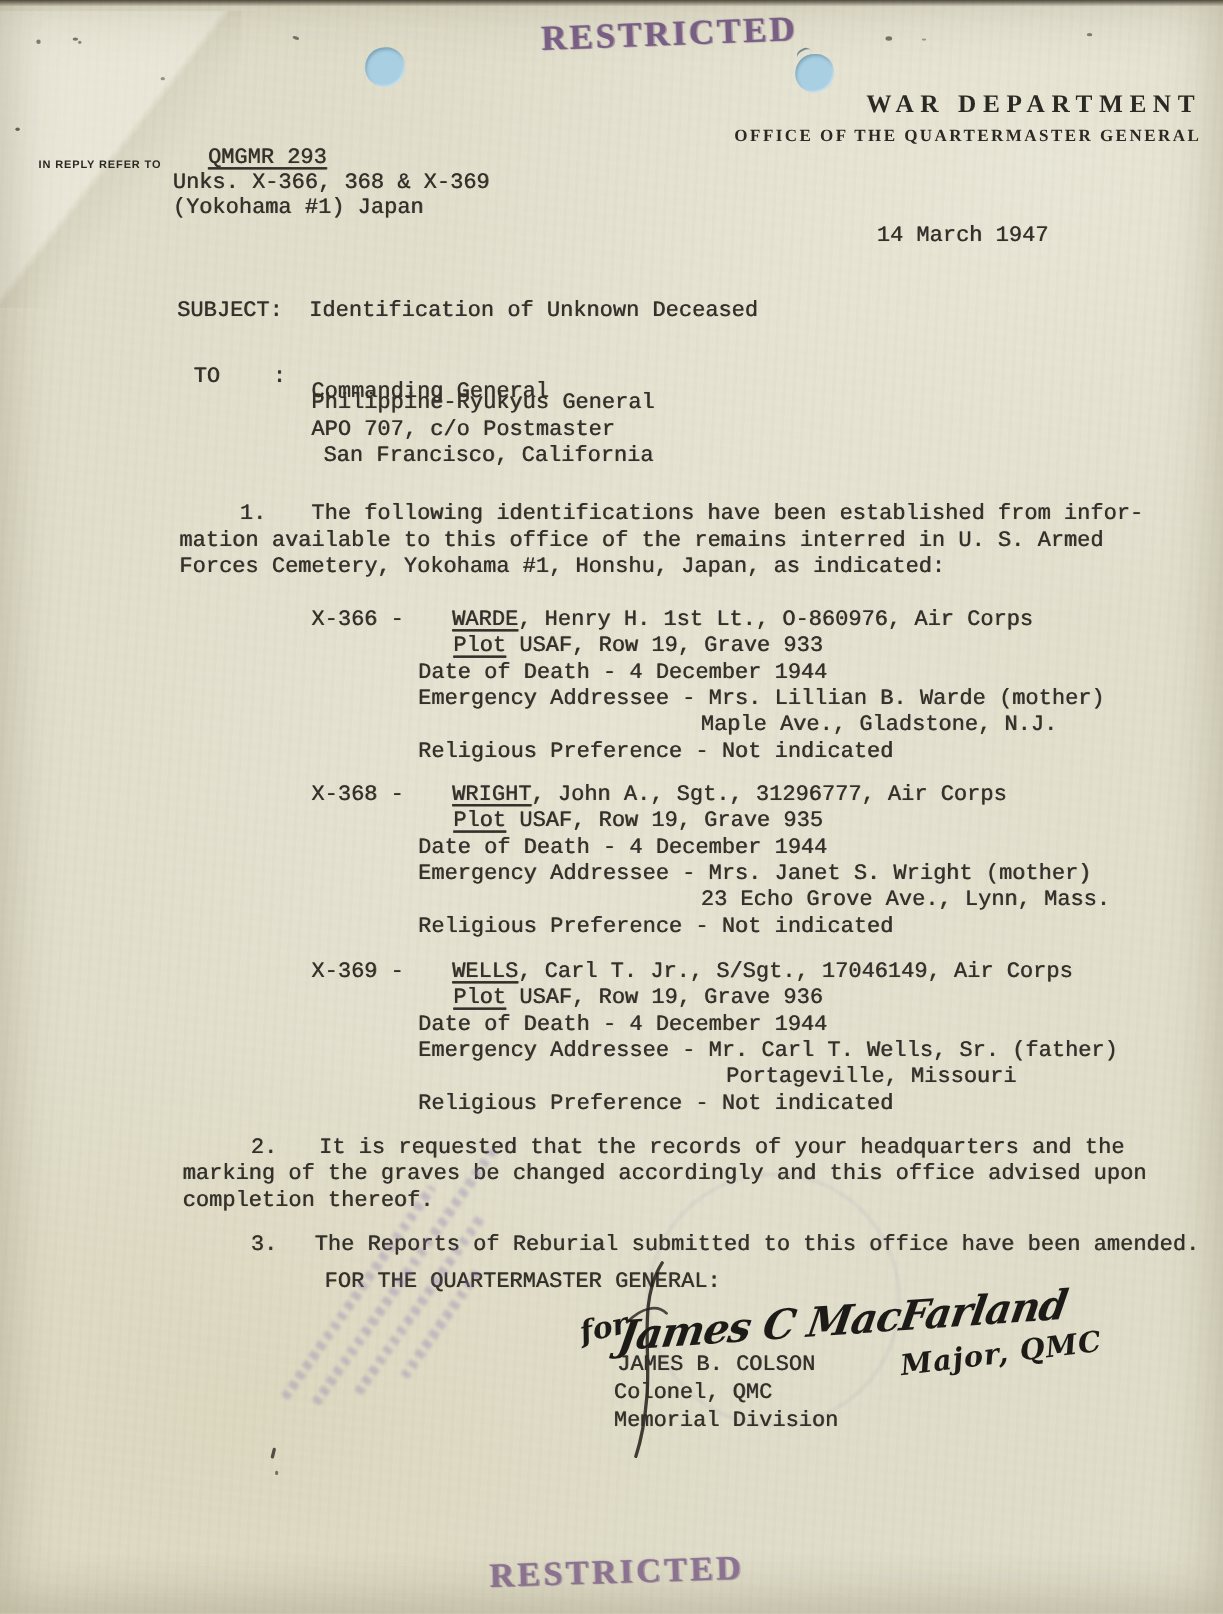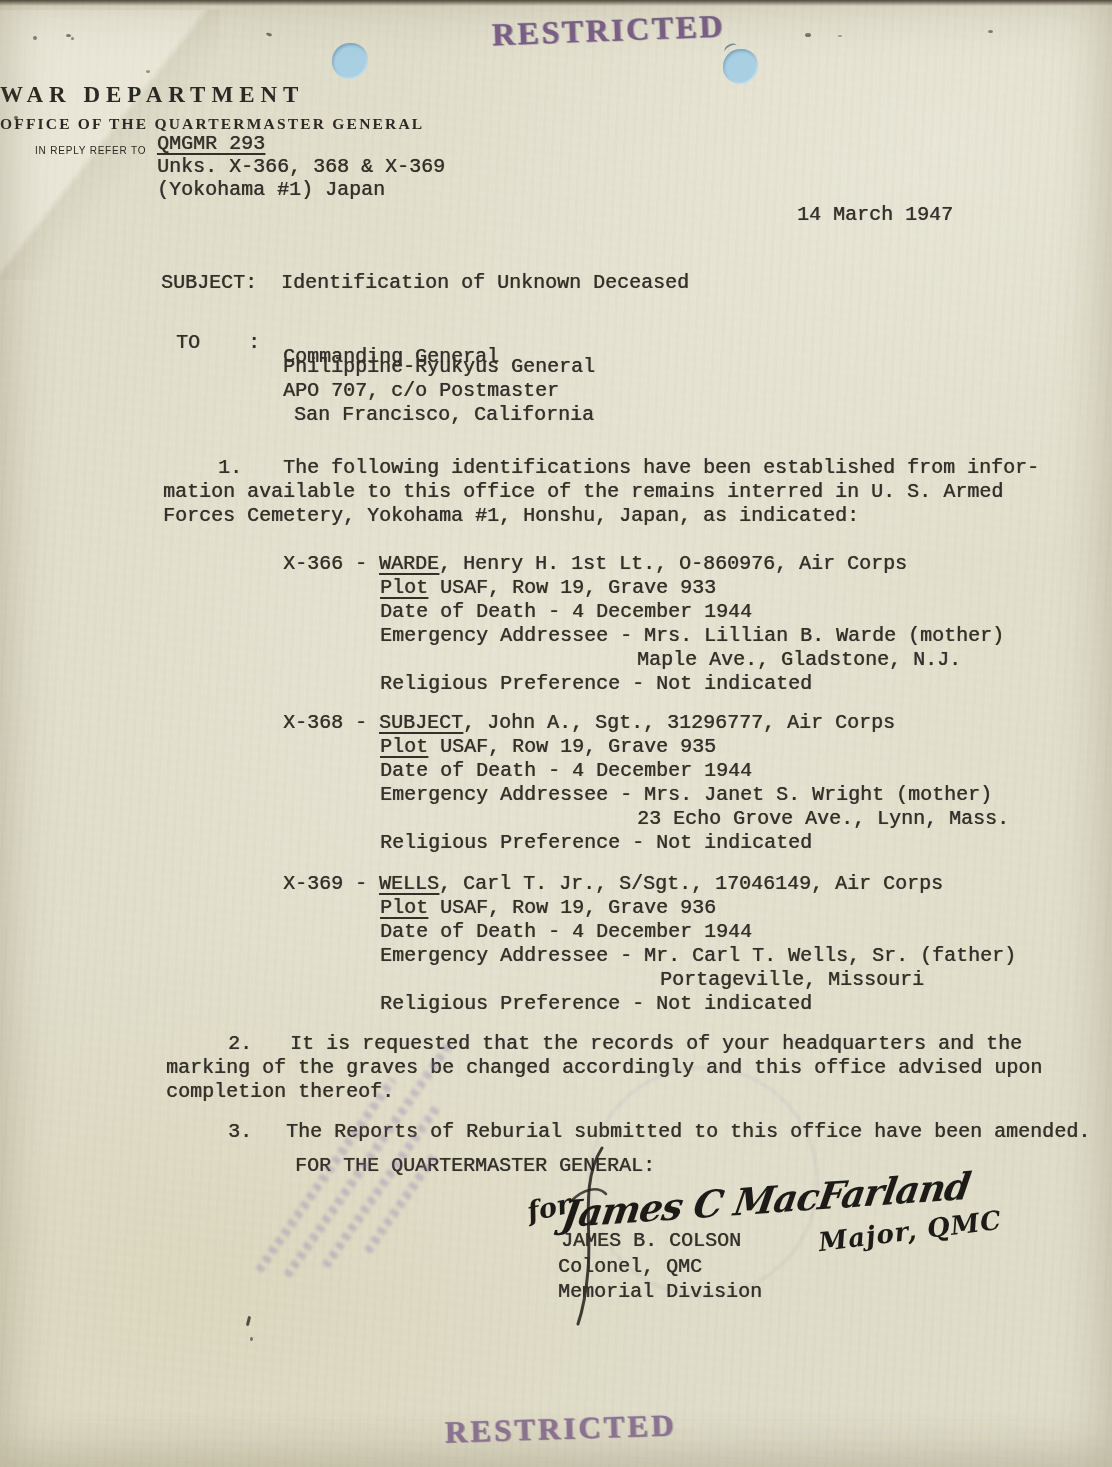--- a/index.html
+++ b/index.html
@@ -21,29 +21,29 @@
   .top-edge{position:absolute;left:0;top:0;width:1112px;height:6px;
     background:linear-gradient(180deg, rgba(42,35,25,.8), rgba(42,35,25,0));}
   .fold{position:absolute;left:-10px;top:10px;width:230px;height:270px;pointer-events:none;
     background:linear-gradient(128deg, rgba(250,248,240,.35) 48%, rgba(90,80,55,.05) 50%, rgba(0,0,0,0) 62%);}
   .vignette{position:absolute;inset:0;pointer-events:none;
     box-shadow:inset 0 0 55px rgba(95,85,55,.22), inset 0 -18px 40px rgba(120,108,70,.12);}
 
   
   .t{position:absolute;font-size:20px;line-height:24px;white-space:pre;
      color:#33302a;text-shadow:.5px 0 0 rgba(51,48,42,.75), 0 0 1px rgba(51,48,42,.25);}
-  .u{text-decoration:underline;text-underline-offset:4px;text-decoration-thickness:1.5px;}
+  .u{text-decoration:underline;text-underline-offset:4px;text-decoration-thickness:1.5px;margin-left:32px;}
 
   
-  .letterhead{position:absolute;top:82px;left:0;width:1092px;text-align:left;color:#2b2923;}
+  .letterhead{position:absolute;top:82px;left:0;width:1092px;text-align:right;color:#2b2923;}
   .dept{font-family:"Liberation Serif",serif;font-weight:bold;font-size:23px;letter-spacing:6px;}
   .office{font-family:"Liberation Serif",serif;font-weight:bold;font-size:15.5px;letter-spacing:2.2px;margin-top:7px;}
   .city{font-family:"Liberation Serif",serif;font-weight:bold;font-size:13.5px;letter-spacing:2.4px;margin-top:6px;}
   .in-reply{position:absolute;left:35px;top:145px;font-family:"Liberation Sans",sans-serif;
-    font-weight:normal;font-size:10px;letter-spacing:.8px;color:#2b2923;}
+    font-weight:bold;font-size:10px;letter-spacing:.8px;color:#2b2923;}
 
   
   .stamp{position:absolute;font-family:"Liberation Serif",serif;font-weight:bold;
     color:#6d4f7e;opacity:.88;
     text-shadow:1.2px .6px 0 rgba(109,79,126,.45), -.8px -.4px 0 rgba(109,79,126,.3), 0 0 2px rgba(109,79,126,.25);}
   .stamp-top{left:492px;top:12px;font-size:32px;letter-spacing:2.5px;transform:rotate(-2.2deg);}
   .stamp-bottom{left:445px;top:1411px;font-size:31px;letter-spacing:3px;transform:rotate(-1.8deg);opacity:.8;color:#7a5c89;}
 
   .punch{position:absolute;background:#a9cfe2;border-radius:50% 46% 50% 48%;
     box-shadow:inset 1px 2px 3px rgba(40,80,110,.35), inset -1px -1px 2px rgba(255,255,255,.5);}
@@ -121,21 +121,21 @@
 <div class="t" style="left:163px;top:480px">mation available to this office of the remains interred in U. S. Armed</div>
 <div class="t" style="left:163px;top:504px">Forces Cemetery, Yokohama #1, Honshu, Japan, as indicated:</div>
 
 <div class="t" style="left:283px;top:552px"><span>X-366 - </span><span class="u">WARDE</span><span>, Henry H. 1st Lt., O-860976, Air Corps</span></div>
 <div class="t" style="left:380px;top:576px"><span class="u">Plot</span><span> USAF, Row 19, Grave 933</span></div>
 <div class="t" style="left:380px;top:600px">Date of Death - 4 December 1944</div>
 <div class="t" style="left:380px;top:624px">Emergency Addressee - Mrs. Lillian B. Warde (mother)</div>
 <div class="t" style="left:637px;top:648px">Maple Ave., Gladstone, N.J.</div>
 <div class="t" style="left:380px;top:672px">Religious Preference - Not indicated</div>
 
-<div class="t" style="left:283px;top:711px"><span>X-368 - </span><span class="u">SUBJECT</span><span>, John A., Sgt., 31296777, Air Corps</span></div>
+<div class="t" style="left:283px;top:711px"><span>X-368 - </span><span class="u">WRIGHT</span><span>, John A., Sgt., 31296777, Air Corps</span></div>
 <div class="t" style="left:380px;top:735px"><span class="u">Plot</span><span> USAF, Row 19, Grave 935</span></div>
 <div class="t" style="left:380px;top:759px">Date of Death - 4 December 1944</div>
 <div class="t" style="left:380px;top:783px">Emergency Addressee - Mrs. Janet S. Wright (mother)</div>
 <div class="t" style="left:637px;top:807px">23 Echo Grove Ave., Lynn, Mass.</div>
 <div class="t" style="left:380px;top:831px">Religious Preference - Not indicated</div>
 
 <div class="t" style="left:283px;top:872px"><span>X-369 - </span><span class="u">WELLS</span><span>, Carl T. Jr., S/Sgt., 17046149, Air Corps</span></div>
 <div class="t" style="left:380px;top:896px"><span class="u">Plot</span><span> USAF, Row 19, Grave 936</span></div>
 <div class="t" style="left:380px;top:920px">Date of Death - 4 December 1944</div>
 <div class="t" style="left:380px;top:944px">Emergency Addressee - Mr. Carl T. Wells, Sr. (father)</div>

